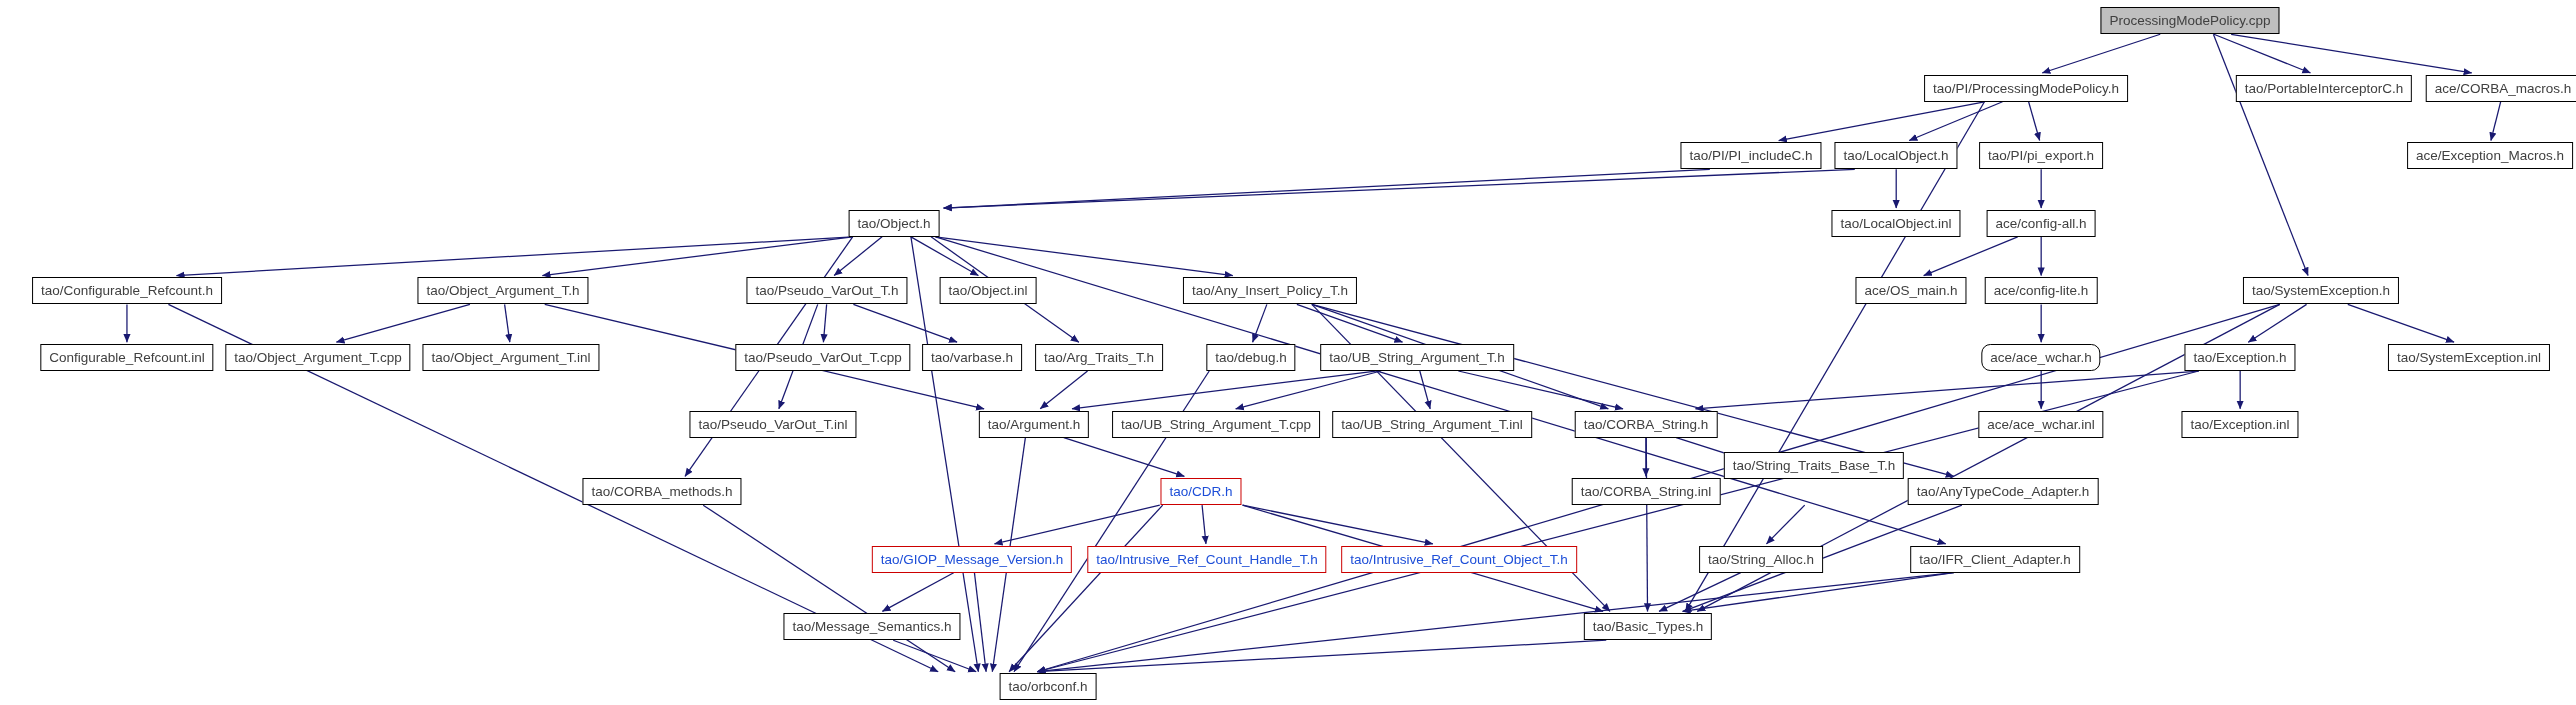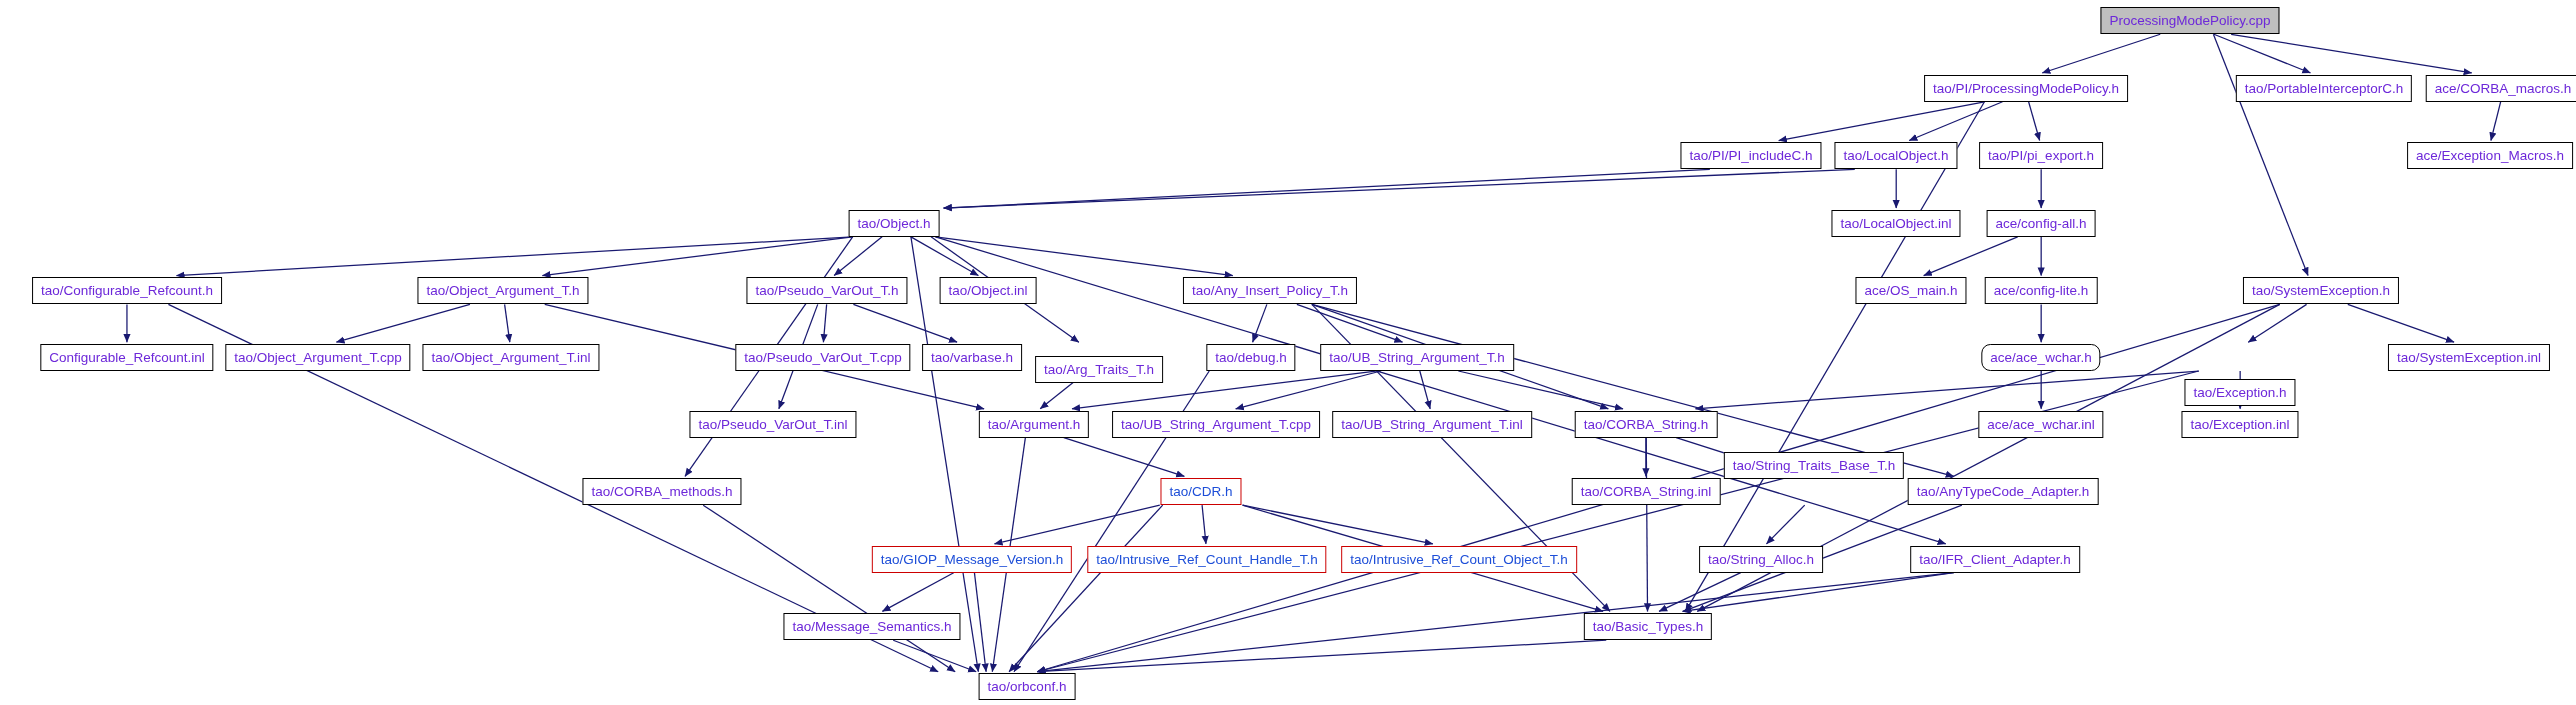--- a/index.html
+++ b/index.html
@@ -10,21 +10,21 @@
   }
   #edge-layer{position:absolute;left:0;top:0;z-index:0;}
   .node{
     position:absolute;
     transform:translateX(-50%);
     box-sizing:border-box;
     height:27px;
     padding:3.6px 8px 0 8px;
     border:0.9px solid #000000;
     background:#ffffff;
-    color:#6d28d9;
+    color:#404040;
     font-size:13.5px;
     line-height:18px;
     white-space:nowrap;
     z-index:1;
     cursor:pointer;
   }
   .node.main{
     background:#bfbfbf;
     border-color:#000000;
   }
@@ -133,40 +133,40 @@
     <div class="node" title="tao/Object.inl" style="left: 988px; top: 277px;">tao/Object.inl</div>
     <div class="node" title="tao/Any_Insert_Policy_T.h" style="left: 1270px; top: 277px;">tao/Any_Insert_Policy_T.h</div>
     <div class="node" title="ace/OS_main.h" style="left: 1911px; top: 277px;">ace/OS_main.h</div>
     <div class="node" title="ace/config-lite.h" style="left: 2041px; top: 277px;">ace/config-lite.h</div>
     <div class="node" title="tao/SystemException.h" style="left: 2321px; top: 277px;">tao/SystemException.h</div>
     <div class="node" title="Configurable_Refcount.inl" style="left: 127px; top: 344px;">Configurable_Refcount.inl</div>
     <div class="node" title="tao/Object_Argument_T.cpp" style="left: 318px; top: 344px;">tao/Object_Argument_T.cpp</div>
     <div class="node" title="tao/Object_Argument_T.inl" style="left: 511px; top: 344px;">tao/Object_Argument_T.inl</div>
     <div class="node" title="tao/Pseudo_VarOut_T.cpp" style="left: 823px; top: 344px;">tao/Pseudo_VarOut_T.cpp</div>
     <div class="node" title="tao/varbase.h" style="left: 972px; top: 344px;">tao/varbase.h</div>
-    <div class="node" title="tao/Arg_Traits_T.h" style="left: 1099px; top: 356px;">tao/Arg_Traits_T.h</div>
+    <div class="node" title="tao/Arg_Traits_T.h" style="left: 1099px; top: 344px;">tao/Arg_Traits_T.h</div>
     <div class="node" title="tao/debug.h" style="left: 1251px; top: 344px;">tao/debug.h</div>
     <div class="node" title="tao/UB_String_Argument_T.h" style="left: 1417px; top: 344px;">tao/UB_String_Argument_T.h</div>
     <div class="node" title="ace/ace_wchar.h" style="left: 2041px; top: 344px; border-radius: 9px;">ace/ace_wchar.h</div>
-    <div class="node" title="tao/Exception.h" style="left: 2240px; top: 344px; margin-top: 35px;">tao/Exception.h</div>
+    <div class="node" title="tao/Exception.h" style="left: 2240px; top: 344px;">tao/Exception.h</div>
     <div class="node" title="tao/SystemException.inl" style="left: 2469px; top: 344px;">tao/SystemException.inl</div>
     <div class="node" title="tao/Pseudo_VarOut_T.inl" style="left: 773px; top: 411px;">tao/Pseudo_VarOut_T.inl</div>
     <div class="node" title="tao/Argument.h" style="left: 1034px; top: 411px;">tao/Argument.h</div>
     <div class="node" title="tao/UB_String_Argument_T.cpp" style="left: 1216px; top: 411px;">tao/UB_String_Argument_T.cpp</div>
     <div class="node" title="tao/UB_String_Argument_T.inl" style="left: 1432px; top: 411px;">tao/UB_String_Argument_T.inl</div>
     <div class="node" title="tao/CORBA_String.h" style="left: 1646px; top: 411px;">tao/CORBA_String.h</div>
     <div class="node" title="ace/ace_wchar.inl" style="left: 2041px; top: 411px;">ace/ace_wchar.inl</div>
     <div class="node" title="tao/Exception.inl" style="left: 2240px; top: 411px;">tao/Exception.inl</div>
     <div class="node" title="tao/CORBA_methods.h" style="left: 662px; top: 478px;">tao/CORBA_methods.h</div>
     <div class="node truncated" title="tao/CDR.h" style="left: 1201px; top: 478px;">tao/CDR.h</div>
     <div class="node" title="tao/CORBA_String.inl" style="left: 1646px; top: 478px;">tao/CORBA_String.inl</div>
     <div class="node" title="tao/String_Traits_Base_T.h" style="left: 1814px; top: 452px;">tao/String_Traits_Base_T.h</div>
     <div class="node" title="tao/AnyTypeCode_Adapter.h" style="left: 2003px; top: 478px;">tao/AnyTypeCode_Adapter.h</div>
     <div class="node truncated" title="tao/GIOP_Message_Version.h" style="left: 972px; top: 546px;">tao/GIOP_Message_Version.h</div>
     <div class="node truncated" title="tao/Intrusive_Ref_Count_Handle_T.h" style="left: 1207px; top: 546px;">tao/Intrusive_Ref_Count_Handle_T.h</div>
     <div class="node truncated" title="tao/Intrusive_Ref_Count_Object_T.h" style="left: 1459px; top: 546px;">tao/Intrusive_Ref_Count_Object_T.h</div>
     <div class="node" title="tao/String_Alloc.h" style="left: 1761px; top: 546px;">tao/String_Alloc.h</div>
     <div class="node" title="tao/IFR_Client_Adapter.h" style="left: 1995px; top: 546px;">tao/IFR_Client_Adapter.h</div>
     <div class="node" title="tao/Message_Semantics.h" style="left: 872px; top: 613px;">tao/Message_Semantics.h</div>
     <div class="node" title="tao/Basic_Types.h" style="left: 1648px; top: 613px;">tao/Basic_Types.h</div>
-    <div class="node" title="tao/orbconf.h" style="left: 1027px; top: 673px;">tao/orbconf.h</div>
+    <div class="node" title="tao/orbconf.h" style="left: 1048px; top: 673px;">tao/orbconf.h</div>
   </div>
 
 
 </body></html>

